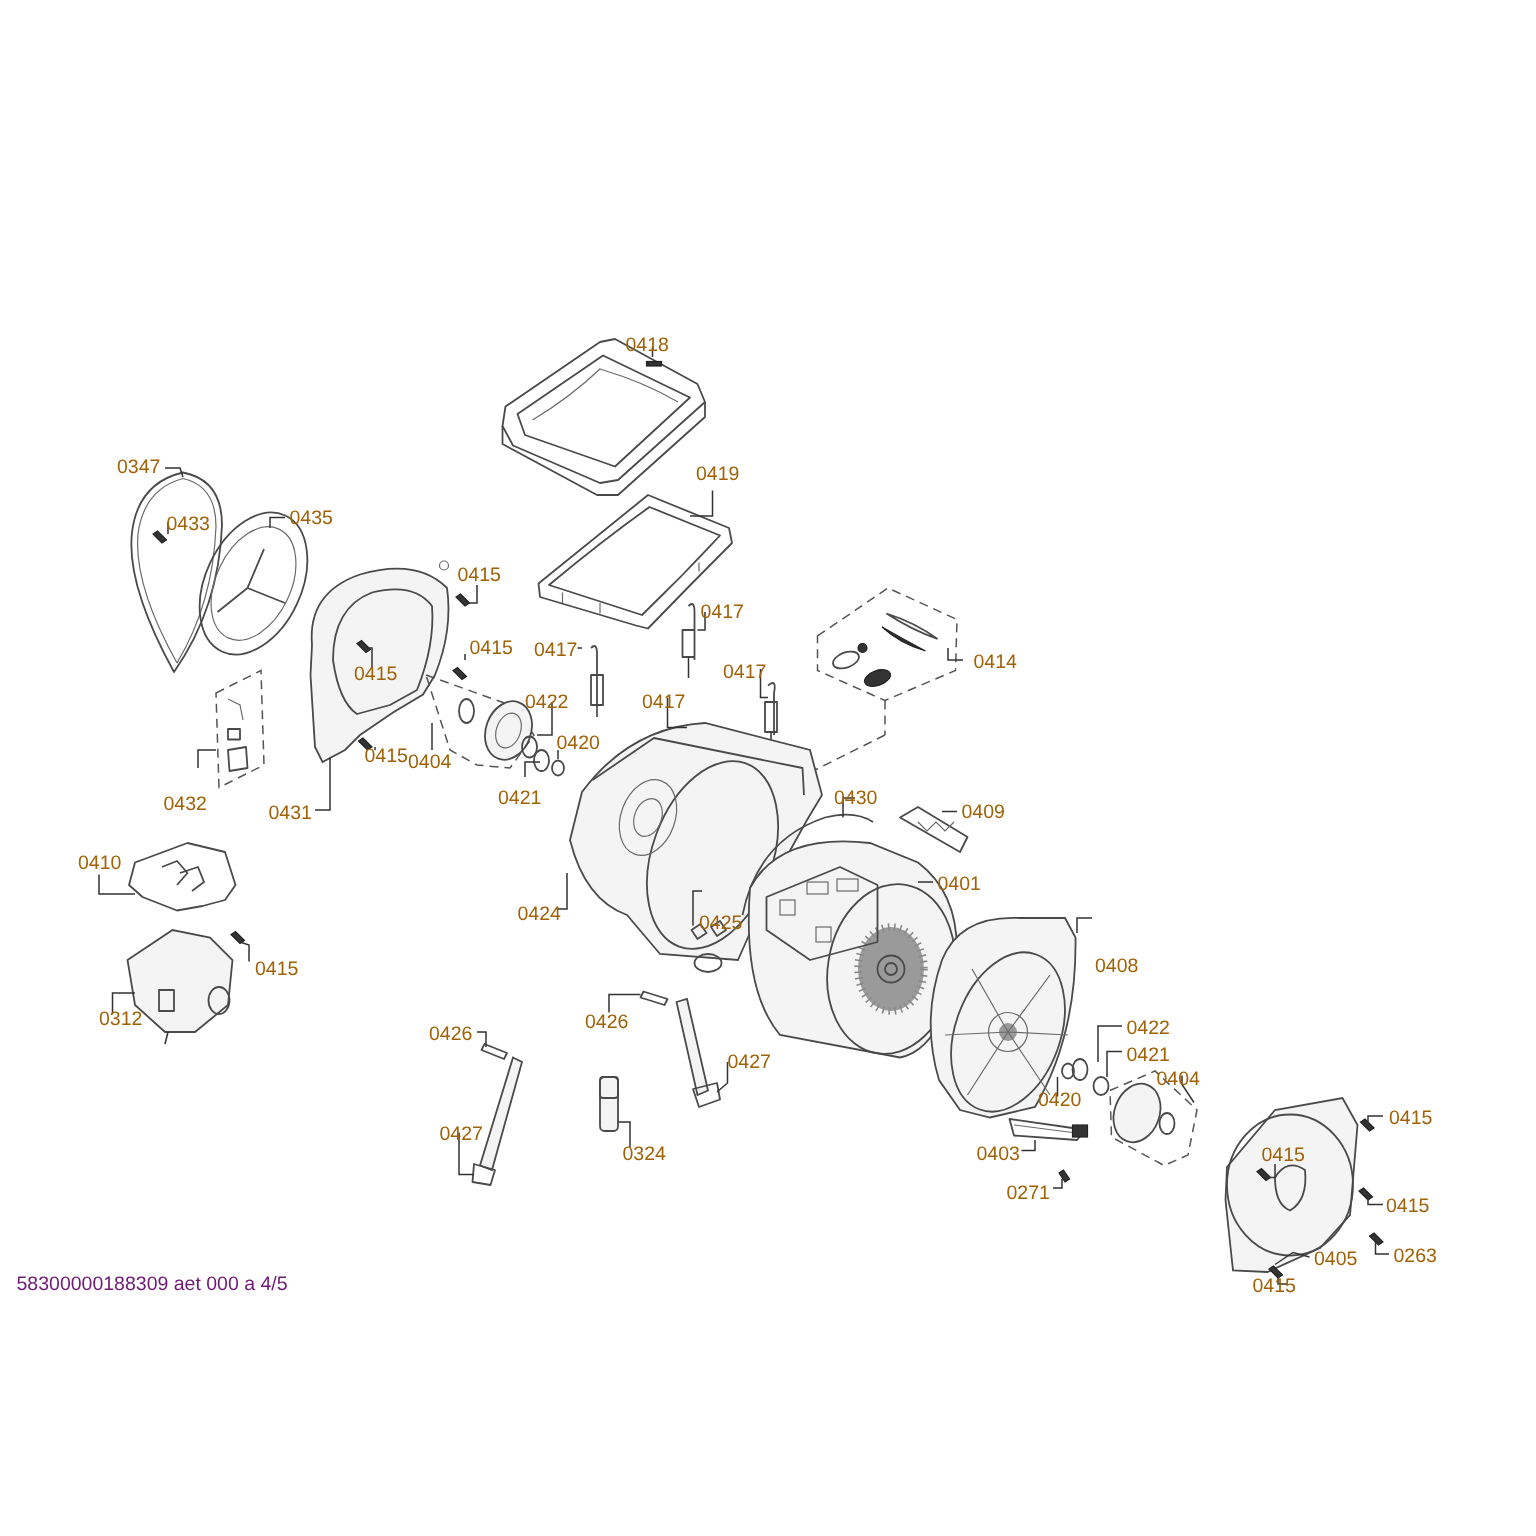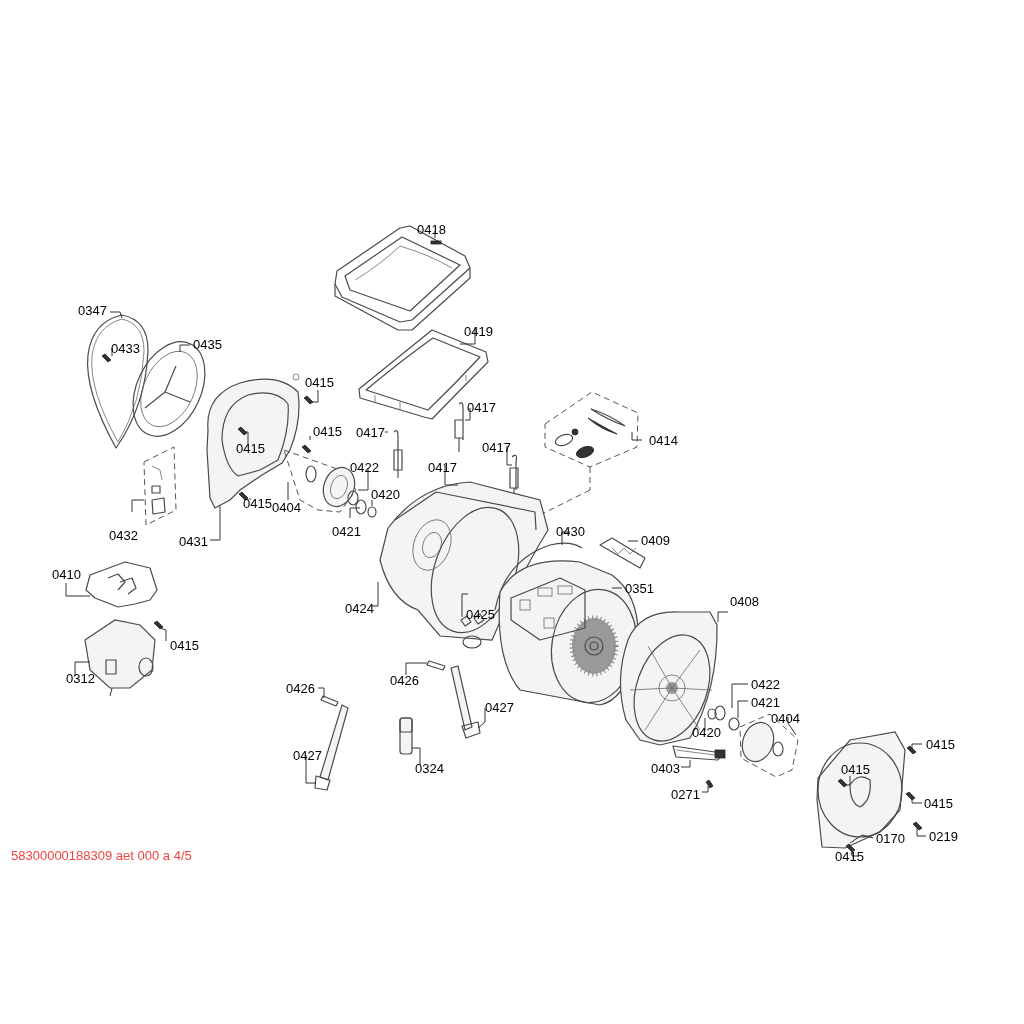--- a/index.html
+++ b/index.html
@@ -6,22 +6,22 @@
   body { width: 1024px; height: 1024px; position: relative; overflow: hidden;
          font-family: "Liberation Sans", sans-serif; }
   #diagram { position: absolute; left: 0; top: 0; width: 1024px; height: 1024px; }
   .part { fill: none; stroke: #4a4a4a; stroke-width: 1.2; stroke-linejoin: round; }
   .part-fill { fill: #f4f4f4; stroke: #4a4a4a; stroke-width: 1.2; }
   .thin { fill: none; stroke: #6a6a6a; stroke-width: 0.8; }
   .leader { fill: none; stroke: #333; stroke-width: 1; }
   .dash { fill: none; stroke: #555; stroke-width: 1; stroke-dasharray: 6 4; }
   .dots { fill: #9a9a9a; }
   .dark { fill: #333; stroke: #222; stroke-width: 0.8; }
-  .lbl { position: absolute; font-size: 13px; color: #000000; line-height: 1; white-space: nowrap; text-align: center; }
-  .footer { position: absolute; left: 11px; top: 848px; font-size: 13px; color: #ef4444; }
+  .lbl { position: absolute; font-size: 13px; color: #a16207; line-height: 1; white-space: nowrap; text-align: center; }
+  .footer { position: absolute; left: 11px; top: 848px; font-size: 13px; color: #701a75; }
 </style>
 </head>
 <body>
 
 <svg id="diagram" viewBox="0 0 1024 1024" xmlns="http://www.w3.org/2000/svg">
 
   <g>
     <path class="part" d="M337 271 L400 228 L410 226 L465 256 L470 268 L412 320 L400 322 L342 297 L335 284 Z"></path>
     <path class="part" d="M345 276 L402 237 L460 265 L410 311 L350 290 Z"></path>
     <path class="part" d="M335 284 L335 296 L398 330 L412 330 L470 278 L470 268"></path>
@@ -257,59 +257,59 @@
     <polyline class="leader" points="922,744 912,744 912,750"></polyline>
     <polyline class="leader" points="850,776 850,785 844,785"></polyline>
     <polyline class="leader" points="922,803 912,803 912,798"></polyline>
     <polyline class="leader" points="873,838 862,835 850,843"></polyline>
     <polyline class="leader" points="926,836 917,836 917,828"></polyline>
     <polyline class="leader" points="858,856 852,856 852,850"></polyline>
   </g>
 </svg>
 
 <span class="lbl" style="left:417px;top:223px">0418</span>
-<span class="lbl" style="left:464px;top:325px">0419</span>
+<span class="lbl" style="left:464px;top:309px">0419</span>
 <span class="lbl" style="left:78px;top:304px">0347</span>
 <span class="lbl" style="left:111px;top:342px">0433</span>
 <span class="lbl" style="left:193px;top:338px">0435</span>
 <span class="lbl" style="left:305px;top:376px">0415</span>
 <span class="lbl" style="left:313px;top:425px">0415</span>
 <span class="lbl" style="left:236px;top:442px">0415</span>
 <span class="lbl" style="left:243px;top:497px">0415</span>
 <span class="lbl" style="left:356px;top:426px">0417</span>
 <span class="lbl" style="left:467px;top:401px">0417</span>
 <span class="lbl" style="left:482px;top:441px">0417</span>
 <span class="lbl" style="left:428px;top:461px">0417</span>
 <span class="lbl" style="left:649px;top:434px">0414</span>
 <span class="lbl" style="left:350px;top:461px">0422</span>
 <span class="lbl" style="left:371px;top:488px">0420</span>
 <span class="lbl" style="left:332px;top:525px">0421</span>
 <span class="lbl" style="left:272px;top:501px">0404</span>
 <span class="lbl" style="left:109px;top:529px">0432</span>
 <span class="lbl" style="left:179px;top:535px">0431</span>
 <span class="lbl" style="left:556px;top:525px">0430</span>
 <span class="lbl" style="left:641px;top:534px">0409</span>
-<span class="lbl" style="left:625px;top:582px">0351</span>
+<span class="lbl" style="left:625px;top:582px">0401</span>
 <span class="lbl" style="left:52px;top:568px">0410</span>
 <span class="lbl" style="left:345px;top:602px">0424</span>
 <span class="lbl" style="left:466px;top:608px">0425</span>
 <span class="lbl" style="left:170px;top:639px">0415</span>
 <span class="lbl" style="left:66px;top:672px">0312</span>
-<span class="lbl" style="left:730px;top:595px">0408</span>
+<span class="lbl" style="left:730px;top:637px">0408</span>
 <span class="lbl" style="left:286px;top:682px">0426</span>
 <span class="lbl" style="left:390px;top:674px">0426</span>
 <span class="lbl" style="left:293px;top:749px">0427</span>
 <span class="lbl" style="left:485px;top:701px">0427</span>
 <span class="lbl" style="left:415px;top:762px">0324</span>
 <span class="lbl" style="left:751px;top:678px">0422</span>
 <span class="lbl" style="left:751px;top:696px">0421</span>
 <span class="lbl" style="left:692px;top:726px">0420</span>
 <span class="lbl" style="left:771px;top:712px">0404</span>
 <span class="lbl" style="left:651px;top:762px">0403</span>
 <span class="lbl" style="left:671px;top:788px">0271</span>
 <span class="lbl" style="left:926px;top:738px">0415</span>
 <span class="lbl" style="left:841px;top:763px">0415</span>
 <span class="lbl" style="left:924px;top:797px">0415</span>
 <span class="lbl" style="left:835px;top:850px">0415</span>
-<span class="lbl" style="left:876px;top:832px">0170</span>
-<span class="lbl" style="left:929px;top:830px">0219</span>
+<span class="lbl" style="left:876px;top:832px">0405</span>
+<span class="lbl" style="left:929px;top:830px">0263</span>
 
 <div class="footer">58300000188309 aet 000 a 4/5</div>
 
 </body></html>

